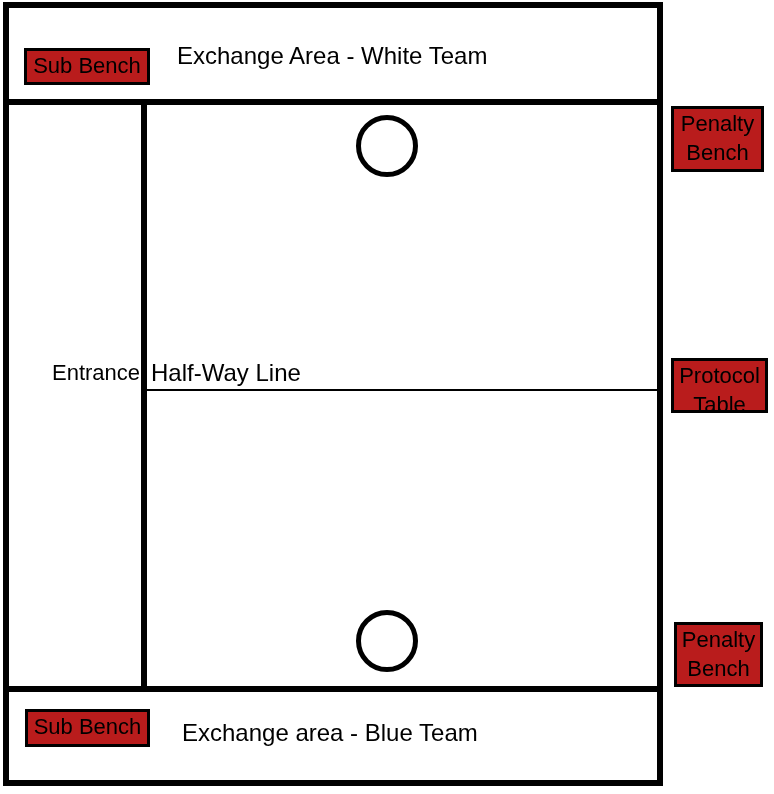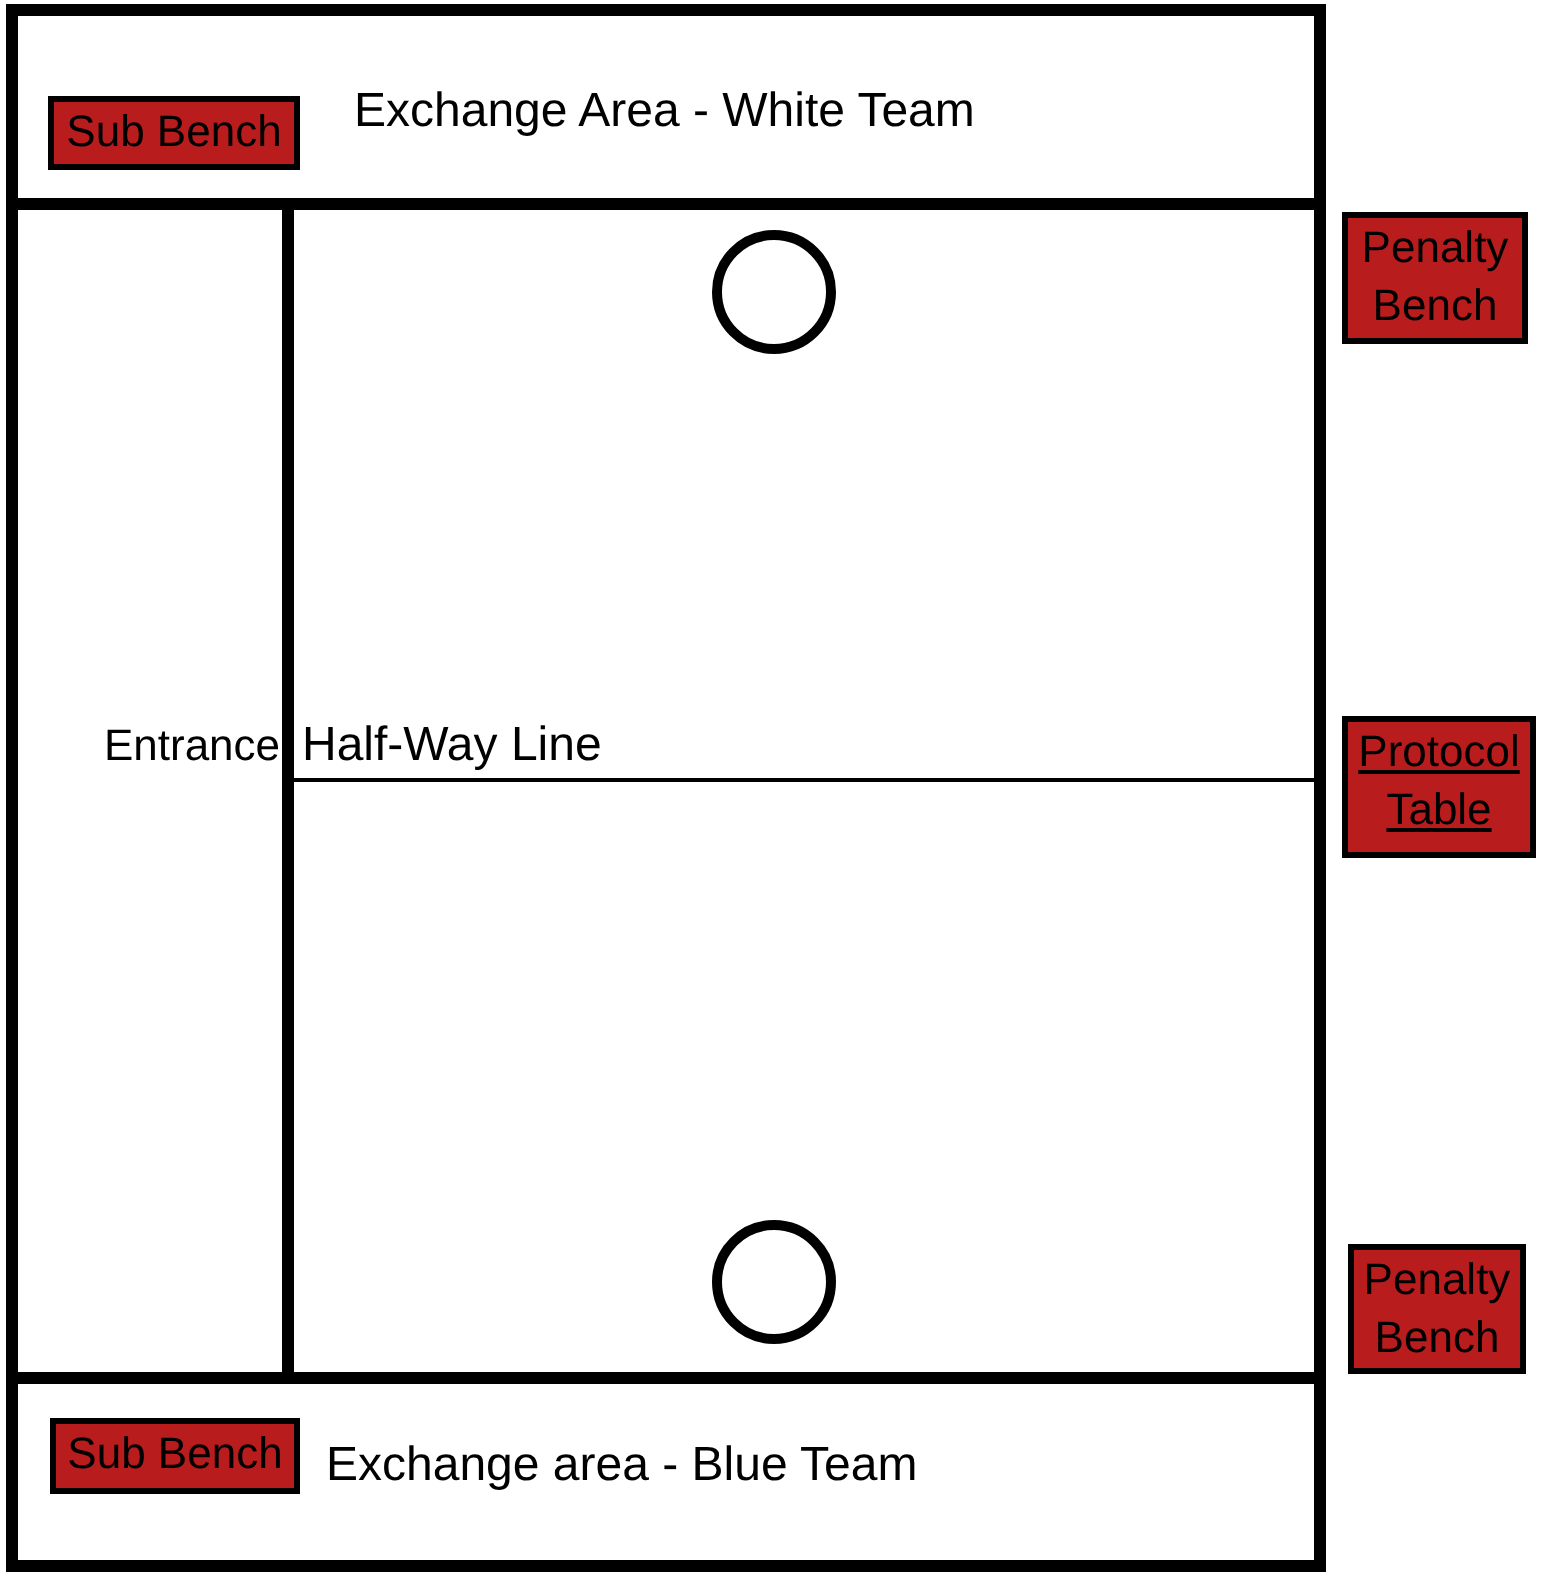--- a/index.html
+++ b/index.html
@@ -78,31 +78,31 @@
     flex-direction: column;
     align-items: center;
     text-align: center;
     font-size: 22px;
     line-height: 29px;
     white-space: nowrap;
   }
   .sub-bench-top    { left: 24px;  top: 48px;  width: 126px; height: 37px; }
   .sub-bench-bottom { left: 25px;  top: 709px; width: 125px; height: 38px; }
   .penalty-top      { left: 671px; top: 106px; width: 93px;  height: 66px; }
-  .protocol         { left: 671px; top: 358px; width: 97px;  height: 71px; text-decoration: underline; }
+  .protocol         { left: 671px; top: 358px; width: 97px;  height: 55px; }
   .penalty-bottom   { left: 674px; top: 622px; width: 89px;  height: 65px; }
   
   .text-label {
     position: absolute;
     font-size: 24px;
     line-height: 26px;
     white-space: nowrap;
   }
   .exchange-white { left: 177px; top: 43px; }
-  .exchange-blue  { left: 163px; top: 720px; }
+  .exchange-blue  { left: 182px; top: 720px; }
   .halfway-label  { left: 151px; top: 360px; text-align: right; }
   .entrance-label {
     position: absolute;
     left: 9px;
     top: 355px;
     width: 132px;
     text-align: center;
     font-size: 22px;
     line-height: 35px;
     padding-left: 21px;

